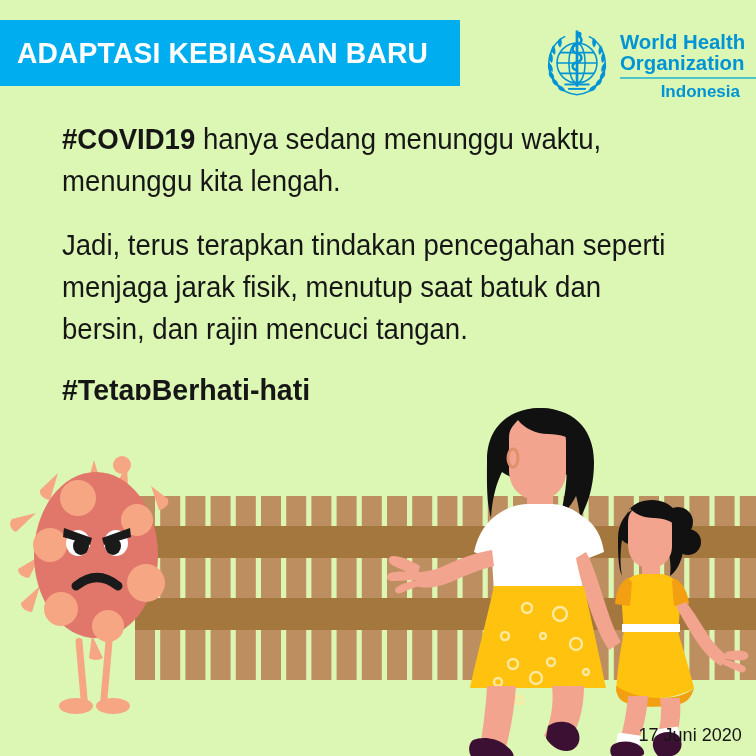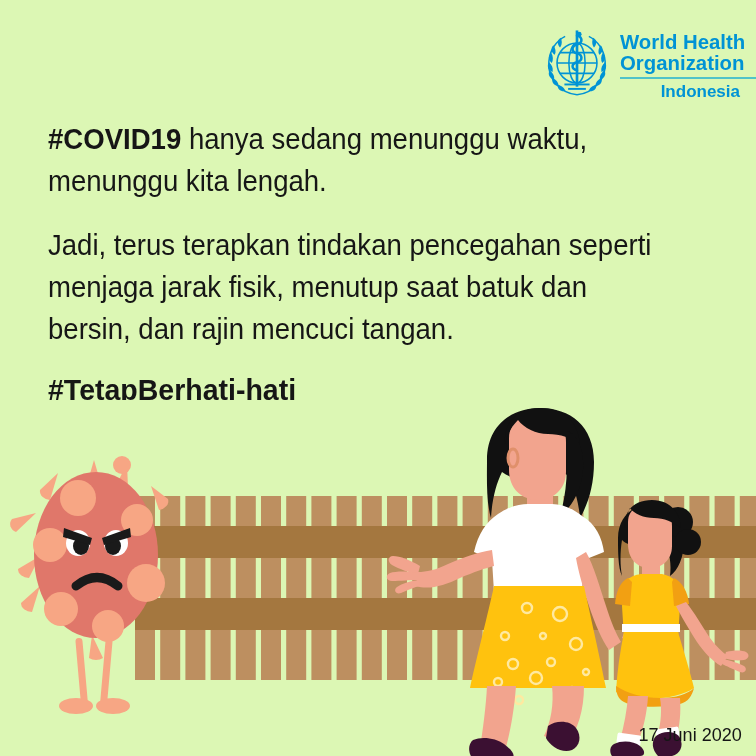--- a/index.html
+++ b/index.html
@@ -82,21 +82,21 @@
     font-weight: bold;
     font-size: 17px;
     line-height: 17px;
     padding-right: 22px;
     white-space: nowrap;
   }
 
   
   #copy {
     position: absolute;
-    left: 48px;
+    left: 62px;
     top: 118px;
     width: 650px;
     color: #161616;
   }
   .para {
     font-family: "Liberation Sans", sans-serif;
     font-size: 29px;
     line-height: 42px;
     margin: 0 0 22px 0;
     transform: scaleX(0.95);
@@ -136,20 +136,23 @@
     transform: scaleX(0.95);
     transform-origin: right bottom;
     white-space: nowrap;
   }
 </style>
 </head>
 <body>
 
 <div id="poster">
 
+  <div id="header-banner">
+    <span id="banner-title">ADAPTASI KEBIASAAN BARU</span>
+  </div>
 
   <div id="who-logo">
     <svg id="who-emblem" viewBox="0 0 100 100" aria-hidden="true">
       <g fill="none" stroke="#0093D5" stroke-width="2.1">
 
         <path d="M50 93 C26 90 10 70 12 48 C13 33 22 20 34 14"></path>
         <path d="M50 93 C74 90 90 70 88 48 C87 33 78 20 66 14"></path>
 
         <path d="M17 62 C11 60 9 54 12 49 C16 52 18 57 17 62Z" fill="#0093D5" stroke="none"></path>
         <path d="M19 72 C13 71 10 65 13 60 C17 63 20 67 19 72Z" fill="#0093D5" stroke="none"></path>

